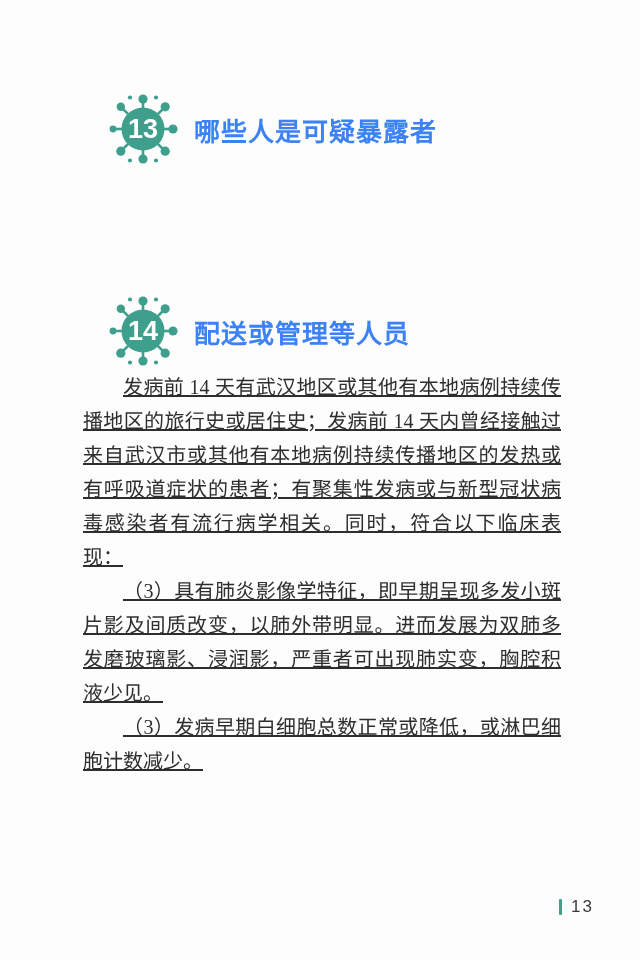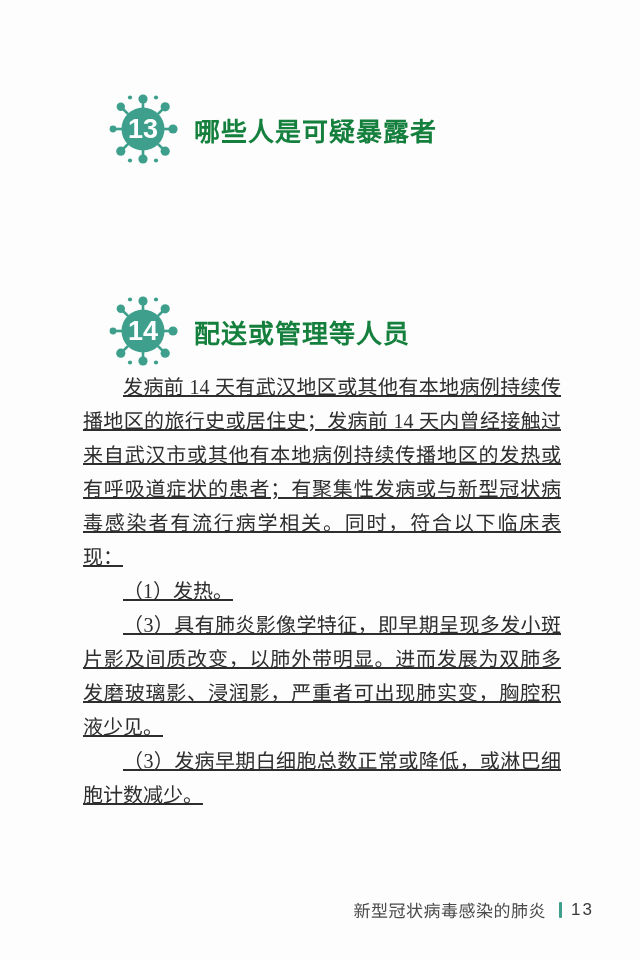--- a/index.html
+++ b/index.html
@@ -18,21 +18,21 @@
     position:absolute;left:106px;
     display:flex;align-items:center;
   }
   .sec-header .virus{width:74px;height:74px;flex:0 0 74px;}
   .sec-title{
     margin-left:14px;
     font-family:"Liberation Sans","DejaVu Sans",sans-serif;
     font-weight:bold;
     font-size:26px;
     letter-spacing:1px;
-    color:#15803d;
+    color:#3b82f6;
     white-space:nowrap;
   }
 
   
   .body-block{
     position:absolute;left:83px;width:478px;
     font-size:20px;line-height:34px;
     text-align:justify;
     text-justify:inter-ideograph;
     color:#2e2e2e;
@@ -123,24 +123,22 @@
         <circle cx="50" cy="68.5" r="2.1"></circle>
         <circle cx="37" cy="37" r="21.5"></circle>
       </g>
       <text class="virus-num" x="37" y="46" font-size="27" fill="#ffffff" text-anchor="middle">14</text>
     </svg>
     <div class="sec-title">配送或管理等人员</div>
   </div>
 
   <div class="body-block" style="top:370px;text-decoration:underline;">
     <p>发病前 14 天有武汉地区或其他有本地病例持续传播地区的旅行史或居住史；发病前 14 天内曾经接触过来自武汉市或其他有本地病例持续传播地区的发热或有呼吸道症状的患者；有聚集性发病或与新型冠状病毒感染者有流行病学相关。同时，符合以下临床表现：</p>
-    <p>（1）发热。</p>
     <p>（3）具有肺炎影像学特征，即早期呈现多发小斑片影及间质改变，以肺外带明显。进而发展为双肺多发磨玻璃影、浸润影，严重者可出现肺实变，胸腔积液少见。</p>
     <p>（3）发病早期白细胞总数正常或降低，或淋巴细胞计数减少。</p>
   </div>
 
   <div class="footer">
-    <span>新型冠状病毒感染的肺炎</span>
     <span class="divider"></span>
     <span class="pagenum">13</span>
   </div>
 
 </div>
 
 </body></html>

